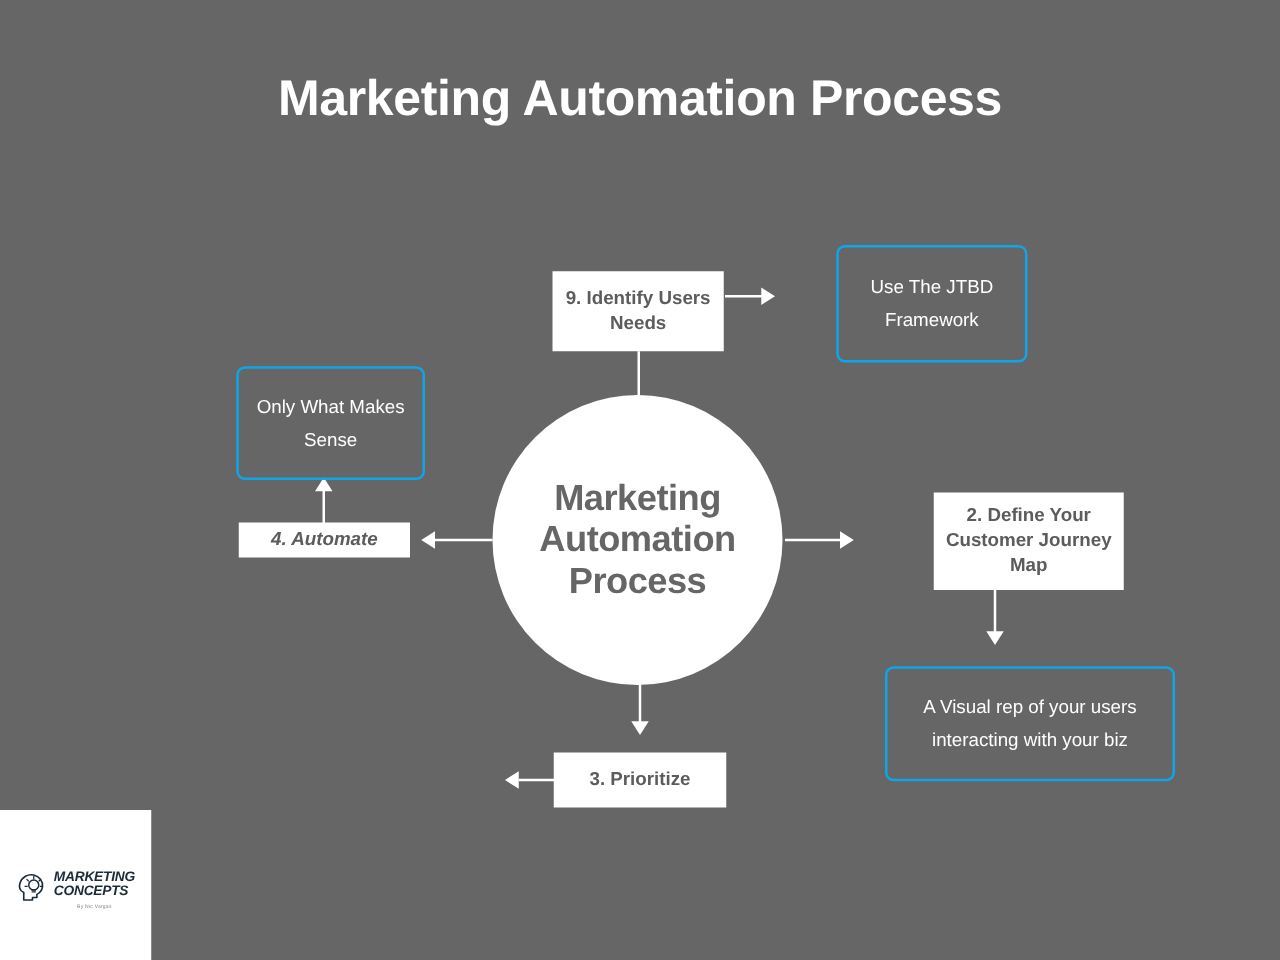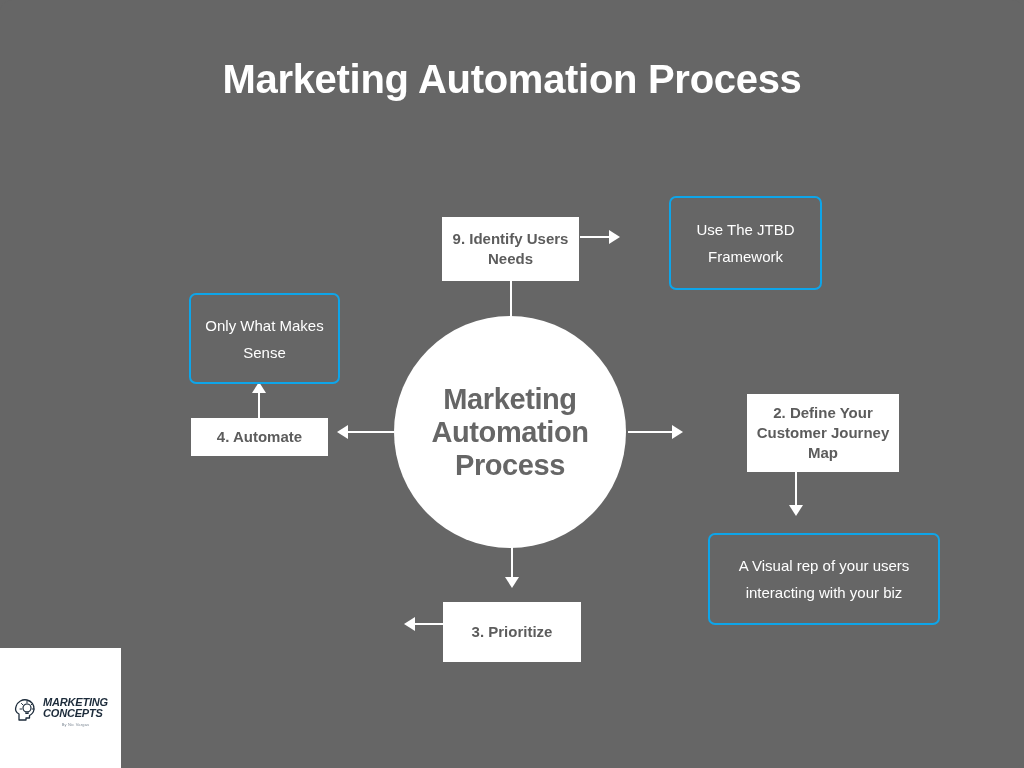--- a/index.html
+++ b/index.html
@@ -213,26 +213,26 @@
   </div>
 
   <div class="box-solid" style="left:727px; top:394px; width:152px; height:78px;margin-left:20px;">
     <span>2. Define Your Customer Journey Map</span>
   </div>
 
   <div class="box-outline" style="left:708px; top:533px; width:228px; height:88px;">
     <span>A Visual rep of your users interacting with your biz</span>
   </div>
 
-  <div class="box-solid" style="left:443px; top:602px; width:138px; height:60px;">
+  <div class="box-solid" style="left:443px; top:602px; width:138px; height:44px;">
     <span>3. Prioritize</span>
   </div>
 
 
-  <div class="box-solid" style="left:191px; top:418px; width:137px; height:38px;">
+  <div class="box-solid" style="left:191px; top:418px; width:137px; height:28px;font-style:italic;">
     <span>4. Automate</span>
   </div>
 
   <div class="box-outline" style="left:189px; top:293px; width:147px; height:87px;">
     <span>Only What Makes Sense</span>
   </div>
 
   <div class="logo-card">
     <div class="logo-inner">
       <span>

